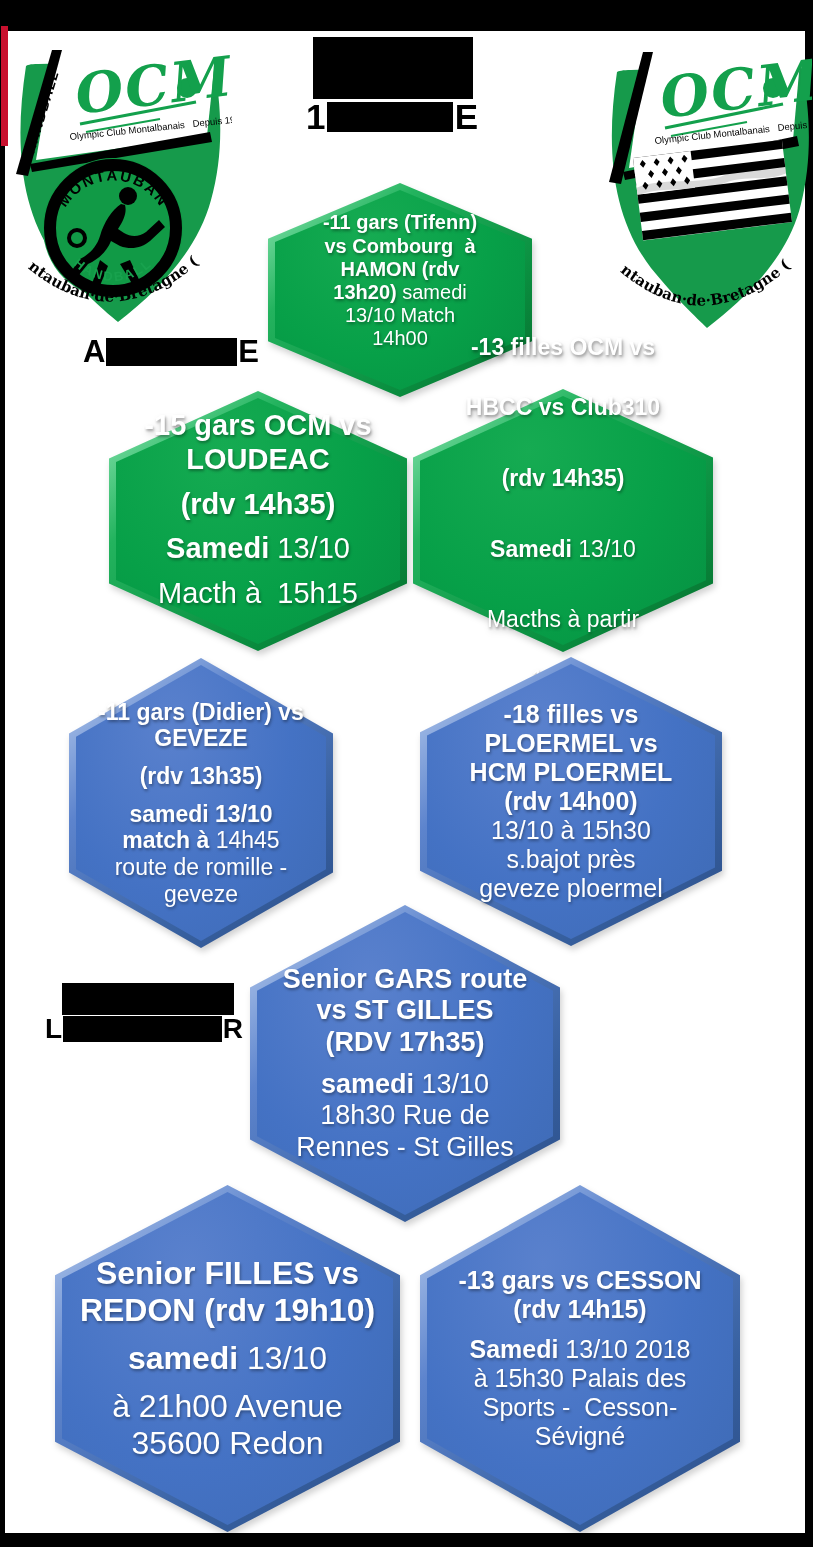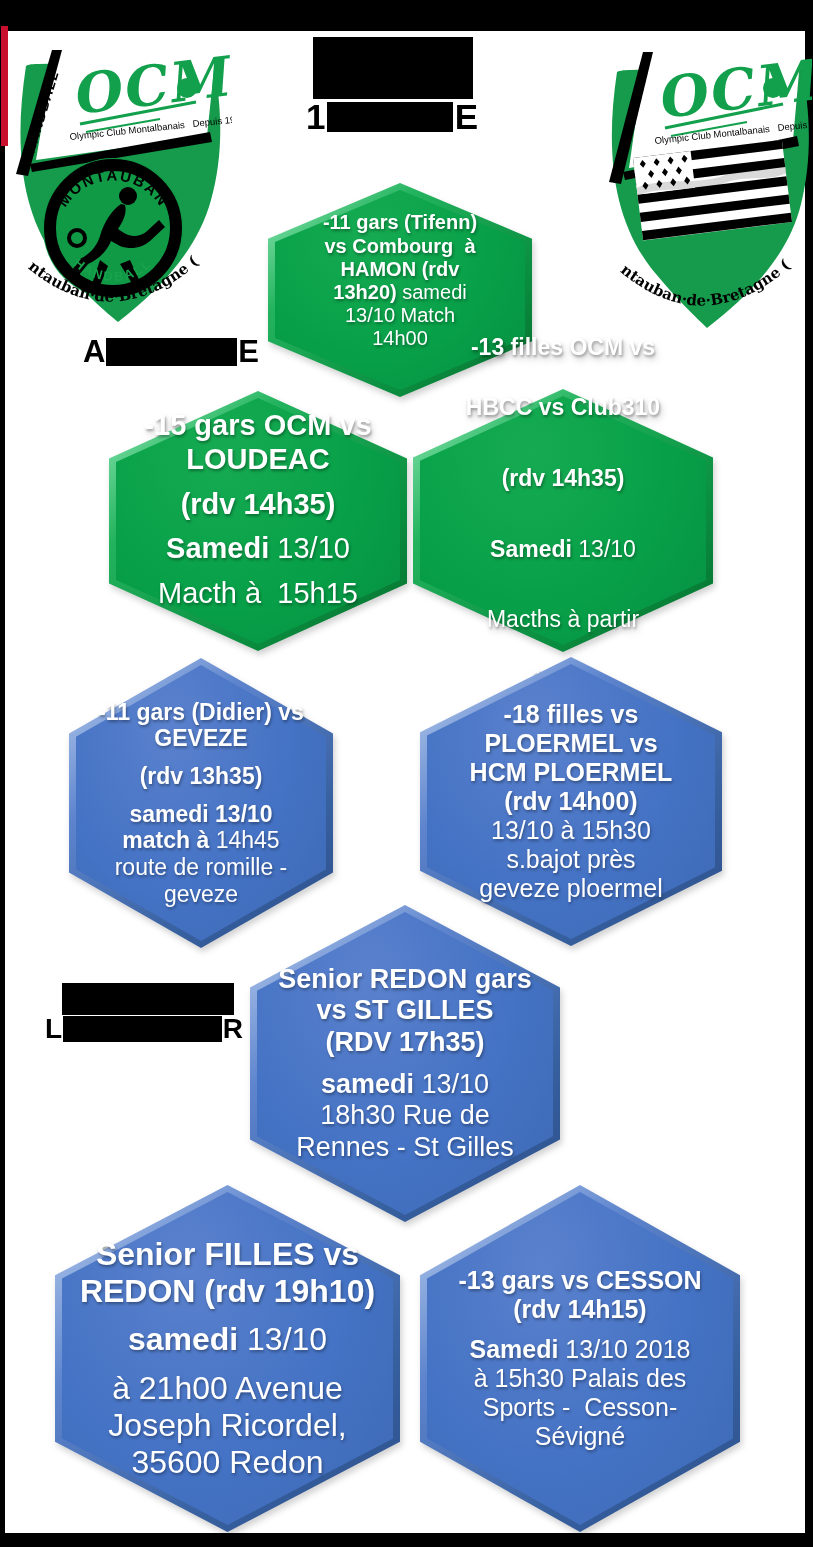--- a/index.html
+++ b/index.html
@@ -224,37 +224,36 @@
         <div class="line"><span class="b">(rdv 14h00)</span></div>
         <div class="line"><span>13/10 à 15h30</span></div>
         <div class="line"><span>s.bajot près</span></div>
         <div class="line"><span>geveze ploermel</span></div>
       </div>
   </div>
   <div class="hex blue" id="hex-b3">
     <div class="face"></div>
     <div class="inner"></div>
     <div class="hex-text">
-        <div class="line"><span class="b">Senior REDON gars</span></div>
+        <div class="line"><span class="b">Senior GARS route</span></div>
         <div class="line"><span class="b">vs ST GILLES</span></div>
         <div class="line"><span class="b">(RDV 17h35)</span></div>
         <div class="line gap"><span class="b">samedi</span><span> 13/10</span></div>
         <div class="line"><span>18h30 Rue de</span></div>
         <div class="line"><span>Rennes - St Gilles</span></div>
       </div>
   </div>
   <div class="hex blue" id="hex-b4">
     <div class="face"></div>
     <div class="inner"></div>
     <div class="hex-text">
         <div class="line"><span class="b">Senior FILLES vs</span></div>
         <div class="line"><span class="b">REDON (rdv 19h10)</span></div>
         <div class="line gap"><span class="b">samedi</span><span> 13/10</span></div>
         <div class="line gap"><span>à 21h00 Avenue</span></div>
-        <div class="line"><span>Joseph Ricordel,</span></div>
         <div class="line"><span>35600 Redon</span></div>
       </div>
   </div>
   <div class="hex blue" id="hex-b5">
     <div class="face"></div>
     <div class="inner"></div>
     <div class="hex-text">
         <div class="line"><span class="b">-13 gars vs CESSON</span></div>
         <div class="line"><span class="b">(rdv 14h15)</span></div>
         <div class="line gap"><span class="b">Samedi</span><span> 13/10 2018</span></div>

